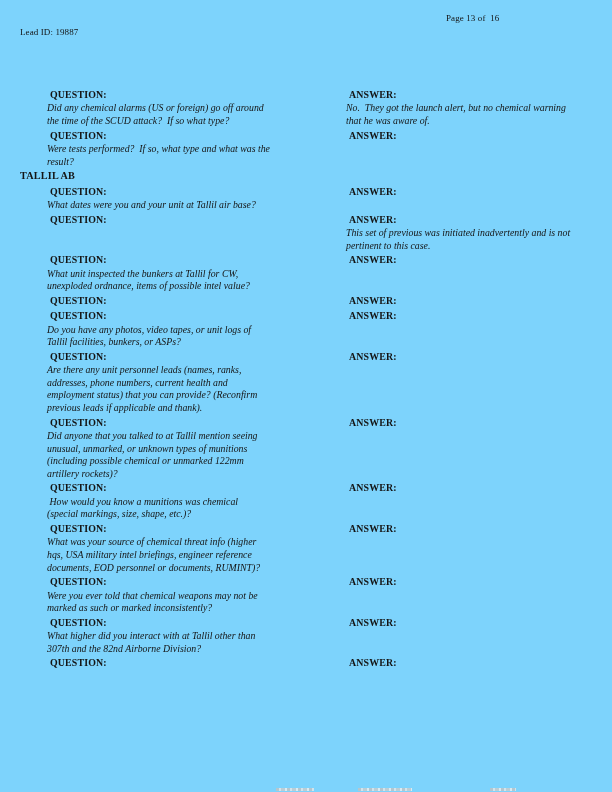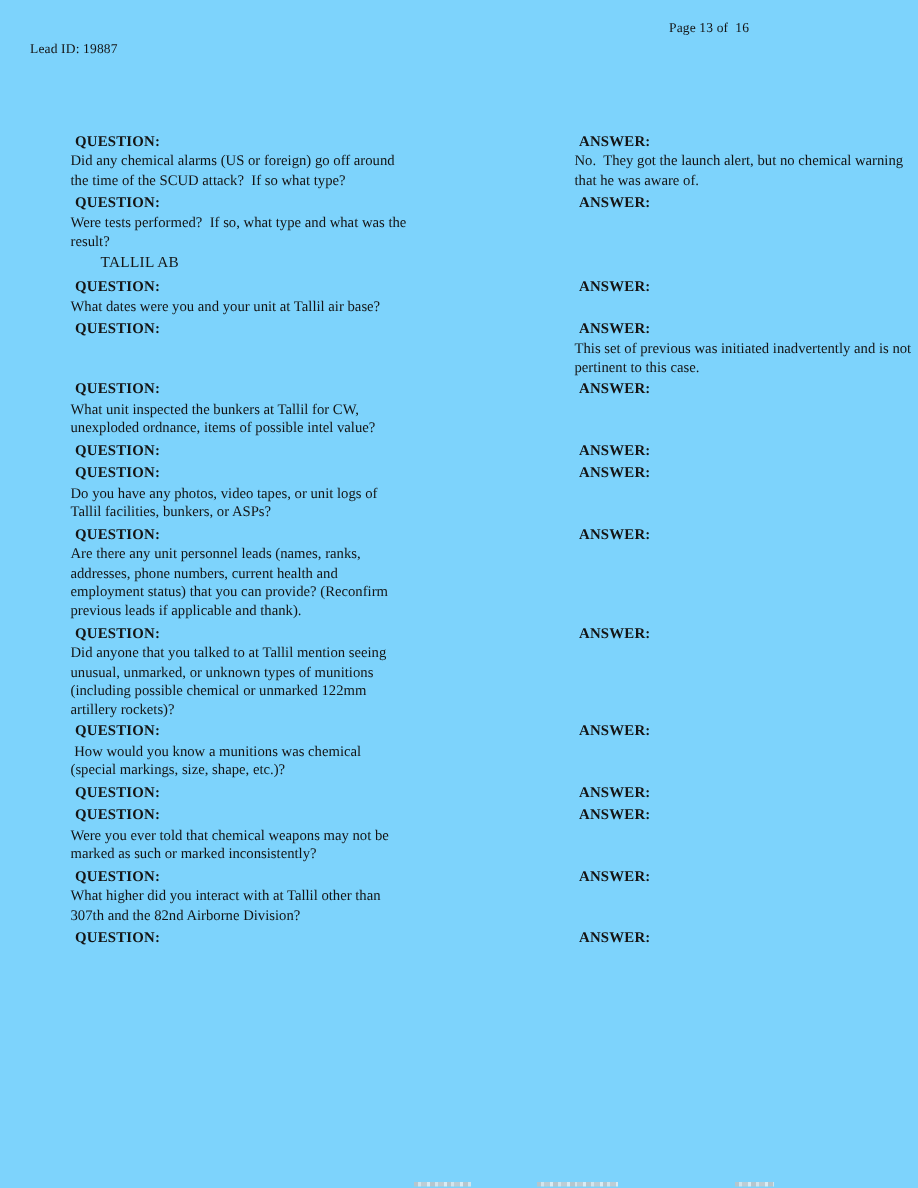--- a/index.html
+++ b/index.html
@@ -35,21 +35,20 @@
   .content {
     position: absolute;
     top: 88px;
     left: 0;
     width: 612px;
   }
   .row {
     display: flex;
     align-items: flex-start;
     margin-bottom: 1px;
-    gap: 37px;
   }
   .qcol {
     margin-left: 47px;
     width: 255px;
     flex: 0 0 255px;
   }
   .acol {
     width: 268px;
     flex: 0 0 268px;
     margin-left: 44px;
@@ -58,24 +57,25 @@
     font-weight: bold;
     font-size: 9.9px;
     line-height: 14.4px;
     padding-left: 3px;
     letter-spacing: 0.15px;
   }
   .qa-text {
     font-size: 9.8px;
     line-height: 12.6px;
     white-space: pre-wrap;
+    font-style: italic;
   }
   .section-title {
-    margin: 1px 0 1px 67px;
-    font-weight: normal;
+    margin: 1px 0 1px 20px;
+    font-weight: bold;
     font-size: 10.2px;
     line-height: 14.4px;
     letter-spacing: 0.2px;
   }
   .scan-artifact {
     position: absolute;
     height: 3px;
     background: repeating-linear-gradient(
       90deg,
       #c3c3c3 0px, #c3c3c3 3px,
@@ -219,20 +219,23 @@
       </div>
       <div class="acol">
         <div class="qa-label">ANSWER:</div>
         <div class="qa-text"></div>
       </div>
     </div>
 
     <div class="row">
       <div class="qcol">
         <div class="qa-label">QUESTION:</div>
+        <div class="qa-text">What was your source of chemical threat info (higher
+hqs, USA military intel briefings, engineer reference
+documents, EOD personnel or documents, RUMINT)?</div>
       </div>
       <div class="acol">
         <div class="qa-label">ANSWER:</div>
         <div class="qa-text"></div>
       </div>
     </div>
 
     <div class="row">
       <div class="qcol">
         <div class="qa-label">QUESTION:</div>

